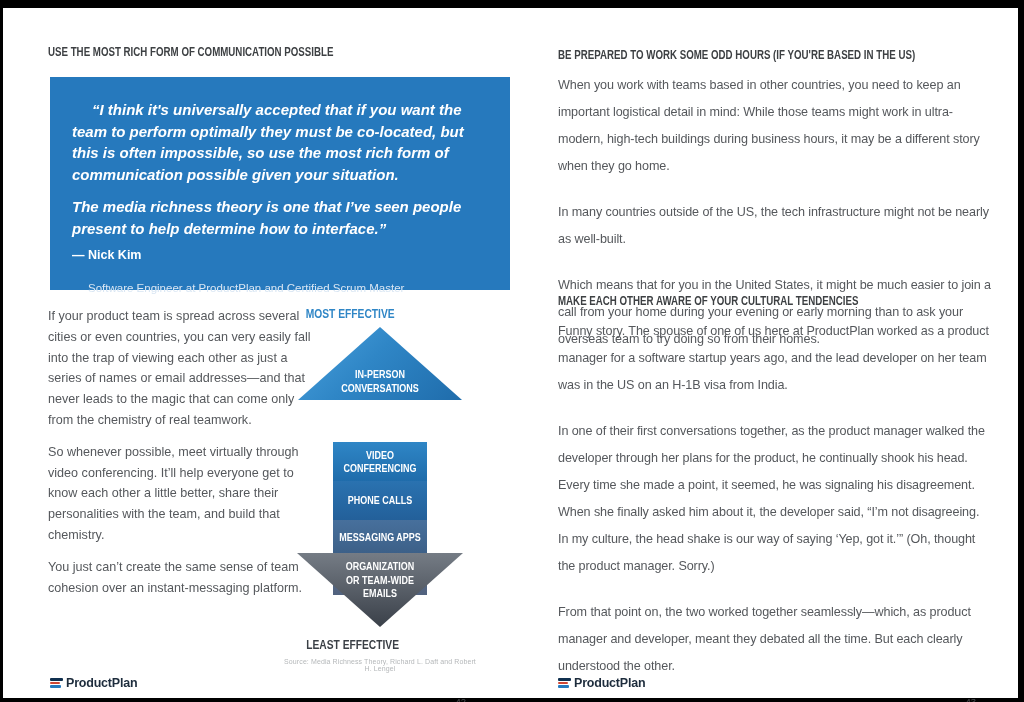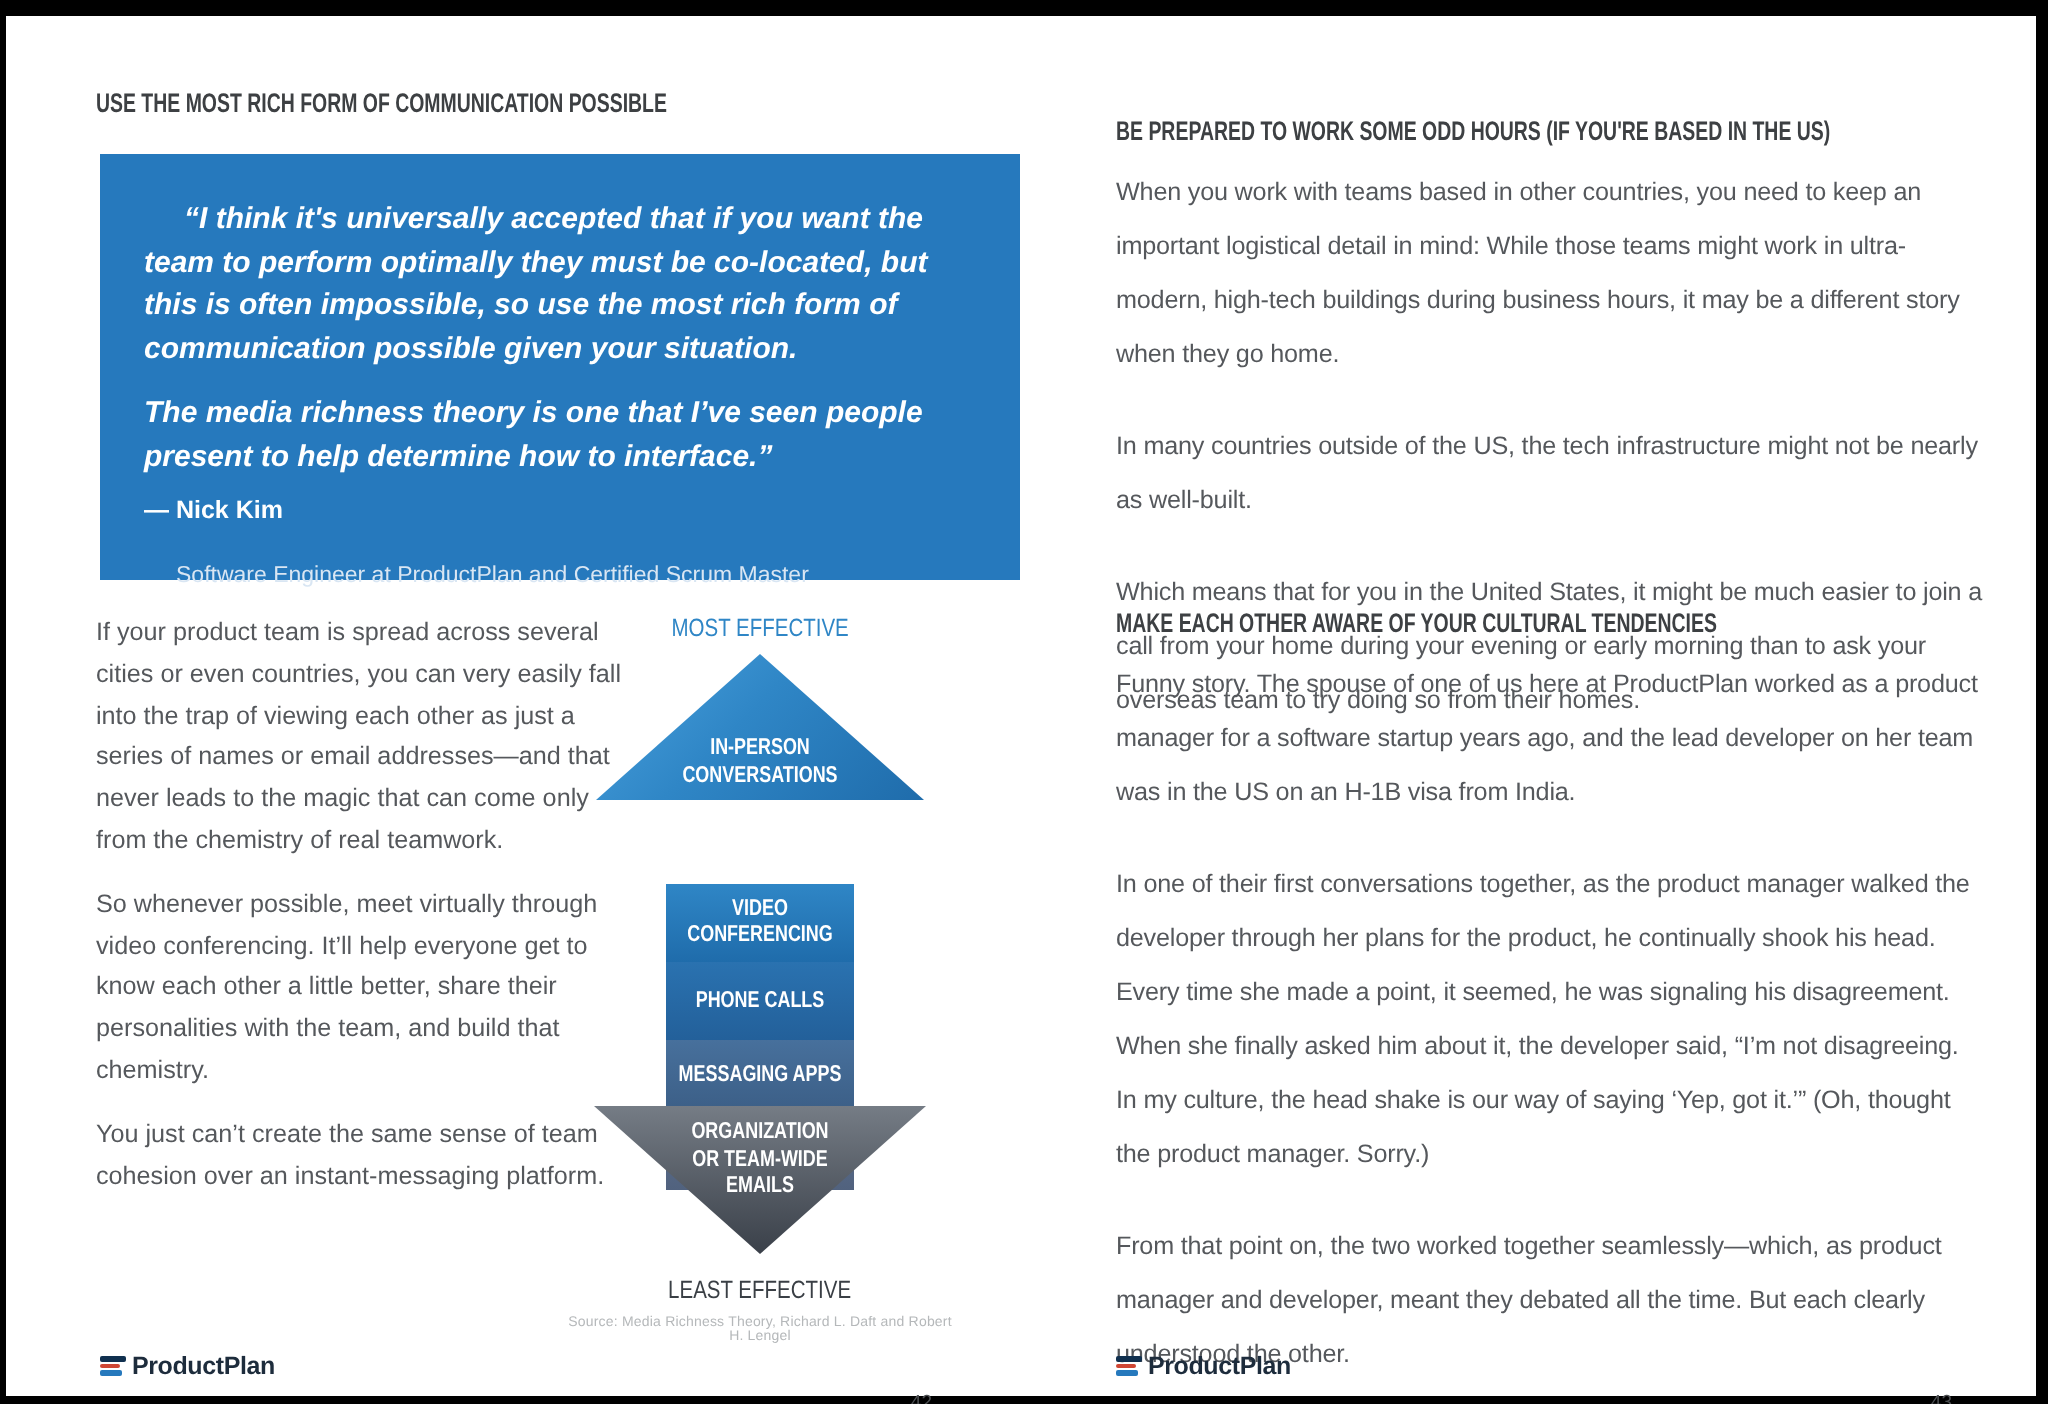--- a/index.html
+++ b/index.html
@@ -18,21 +18,21 @@
   .quote-box p.q2{margin-top:11px;}
   .quote-box .q1{text-indent:20px;}
   .attr-name{margin-top:9px;font-weight:700;font-size:12.5px;line-height:15px;}
   .attr-title{padding-left:16px;font-size:11.5px;color:#d9e6f3;line-height:14px;margin-top:18px;}
 
   .body-col{position:absolute;left:48px;top:306px;width:268px;font-size:12.6px;line-height:20.8px;color:#55585c;}
   .body-col p{margin:0 0 11px 0;}
 
   
   .diagram{position:absolute;left:296px;top:306px;width:168px;height:372px;}
-  .d-top-label,.d-bottom-label{position:absolute;width:100%;text-align:center;font-weight:400;font-size:12.5px;}
+  .d-top-label,.d-bottom-label{position:absolute;width:100%;text-align:left;font-weight:700;font-size:12.5px;}
   .d-top-label{top:1px;color:#2f86c6;}
   .d-bottom-label{top:332px;color:#3a3f45;}
   .d-top-label .ccond,.d-bottom-label .ccond{display:inline-block;transform:scaleX(0.82);transform-origin:50% 50%;white-space:nowrap;}
 
   .arrowhead{position:absolute;left:2px;top:21px;width:164px;height:73px;
              background:linear-gradient(135deg,#4aa2de 0%,#2f86c6 45%,#1f6cab 100%);
              clip-path:polygon(50% 0,100% 100%,0 100%);}
   .stem{position:absolute;left:37px;top:94px;width:94px;}
   .band{position:relative;width:100%;}
   .band.b-video{height:39px;background:linear-gradient(180deg,#2f86c6,#1f6cab);margin-top:42px;}
@@ -45,21 +45,21 @@
   .dlab{position:absolute;left:50%;top:50%;transform:translate(-50%,-50%) scaleX(0.78);
         font-weight:700;color:#fff;text-align:center;font-size:11.5px;line-height:13.5px;}
   .arrowhead .dlab{top:auto;bottom:5px;transform:translateX(-50%) scaleX(0.78);width:130px;}
   .downtri .dlab{top:7px;transform:translateX(-50%) scaleX(0.78);width:105px;}
   .w95{width:95px;} .w125{width:125px;}
   .d-source{position:absolute;left:-16px;top:352px;width:200px;text-align:center;
             font-size:7px;color:#b5b8ba;letter-spacing:0.1px;}
 
   
   .rsec{position:absolute;left:558px;width:434px;color:#55585c;}
-  .rsec .inline-h{font-weight:700;font-size:13.5px;color:#3d4043;margin:16px 0 10px 0;}
+  .rsec .inline-h{font-weight:700;font-size:13.5px;color:#3d4043;margin:5px 0 10px 0;}
   .rsec p{margin:0 0 19px 0;font-size:12.6px;line-height:27px;letter-spacing:-0.1px;}
   .sec1{top:42px;} .sec2{top:288px;}
 
   
   .footer{position:absolute;top:676px;display:flex;align-items:center;gap:3px;justify-content:space-between;}
   .f-left{left:50px;} .f-right{left:558px;}
   .logo-bars{display:flex;flex-direction:column;gap:1px;width:13px;}
   .logo-bars i{display:block;height:2.6px;border-radius:1px;}
   .bar-top{width:13px;background:#10304f;}
   .bar-mid{width:10px;background:#cf4633;}

